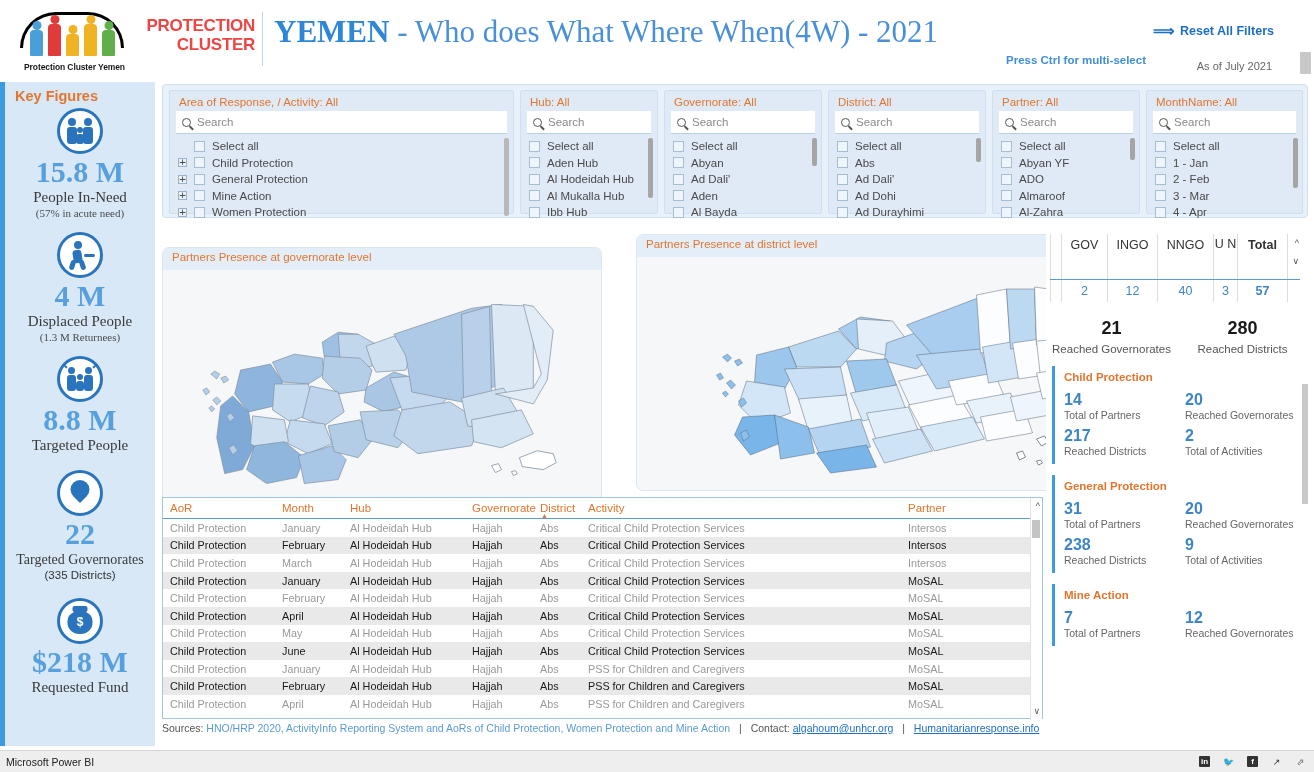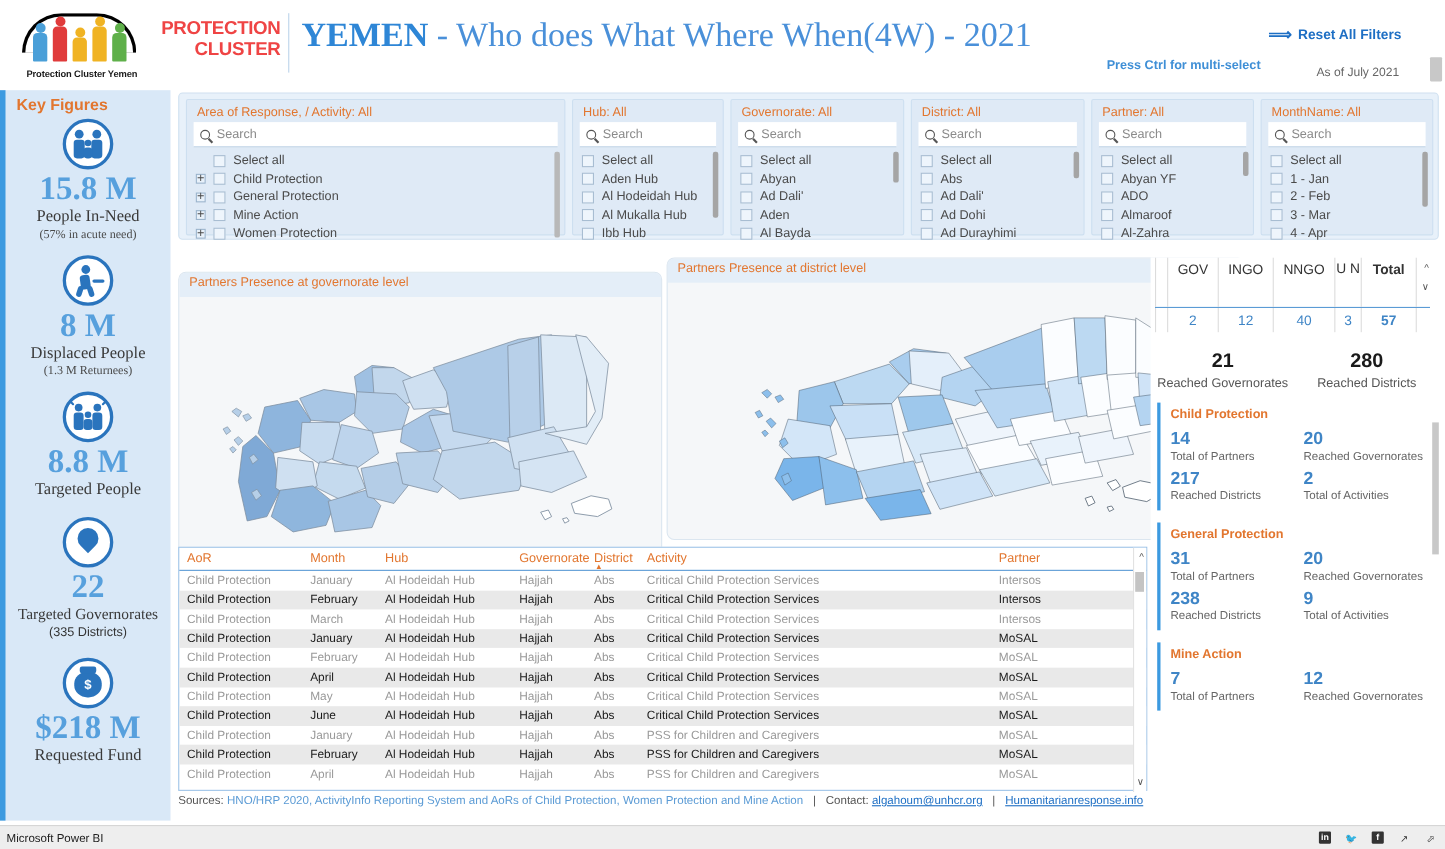--- a/index.html
+++ b/index.html
@@ -209,21 +209,21 @@
     </div>
 
     <div class="kf" style="margin-top:12px;">
       <div class="kf-icon">
         <div class="ic-head" style="left:14px;top:6px;width:8px;height:8px;"></div>
         <div class="ic-person" style="left:13px;top:15px;width:9px;height:13px;transform:rotate(-8deg);"></div>
         <div class="ic-person" style="left:10px;top:25px;width:5px;height:10px;transform:rotate(18deg);"></div>
         <div class="ic-person" style="left:20px;top:25px;width:5px;height:10px;transform:rotate(-18deg);"></div>
         <div class="ic-person" style="left:24px;top:19px;width:11px;height:3px;"></div>
       </div>
-      <div class="kf-num">8 M</div>
+      <div class="kf-num">4 M</div>
       <div class="kf-lbl">Displaced People</div>
       <div class="kf-sub">(1.3 M Returnees)</div>
     </div>
 
     <div class="kf" style="margin-top:12px;">
       <div class="kf-icon">
         <div class="ic-head" style="left:8px;top:8px;width:7px;height:7px;"></div>
         <div class="ic-person" style="left:7px;top:16px;width:9px;height:16px;"></div>
         <div class="ic-head" style="left:25px;top:8px;width:7px;height:7px;"></div>
         <div class="ic-person" style="left:24px;top:16px;width:9px;height:16px;"></div>
@@ -489,21 +489,21 @@
         </g>
         <g fill="#ffffff" stroke="#7f8fa0" stroke-width="0.8">
           <path d="M358 188 l18 -7 l16 3 l3 9 l-13 7 l-21 -3 Z"></path>
           <path d="M330 196 l7 -2 l3 6 l-6 3 Z"></path>
           <path d="M350 202 l4 -1 l2 3 l-4 2 Z"></path>
         </g>
       </svg>
     </div>
   </div>
 
-  <div class="mappanel" style="left:606px;width:526px;">
+  <div class="mappanel" style="left:636px;width:526px;">
     <div class="map-hdr">Partners Presence at district level</div>
     <div class="mapbody">
       <svg viewBox="0 0 437 233" preserveAspectRatio="xMidYMid meet">
         <g stroke="#4a5a6a" stroke-width="0.45">
           <path d="M158 72 L180 60 L210 64 L206 86 L176 92 Z" fill="#a9cdee"></path>
           <path d="M108 90 L158 74 L176 92 L160 110 L116 110 Z" fill="#bcd9f2"></path>
           <path d="M76 98 L108 90 L116 110 L104 132 L74 126 Z" fill="#9cc6eb"></path>
           <path d="M66 124 L104 130 L110 156 L78 168 L58 148 Z" fill="#d3e6f8"></path>
           <path d="M62 160 L94 158 L100 186 L70 198 L54 178 Z" fill="#7ab5ea"></path>
           <path d="M104 112 L160 110 L166 138 L120 146 Z" fill="#c9e0f6"></path>

